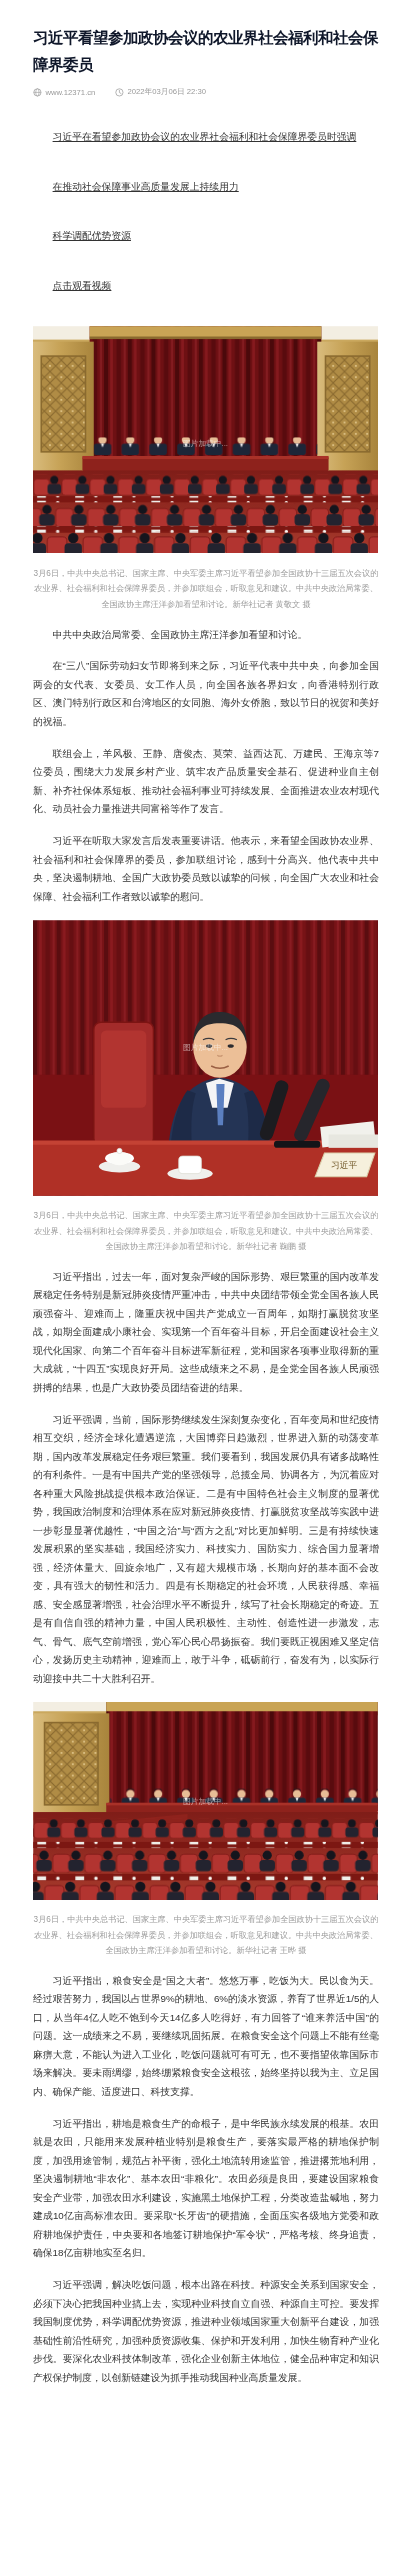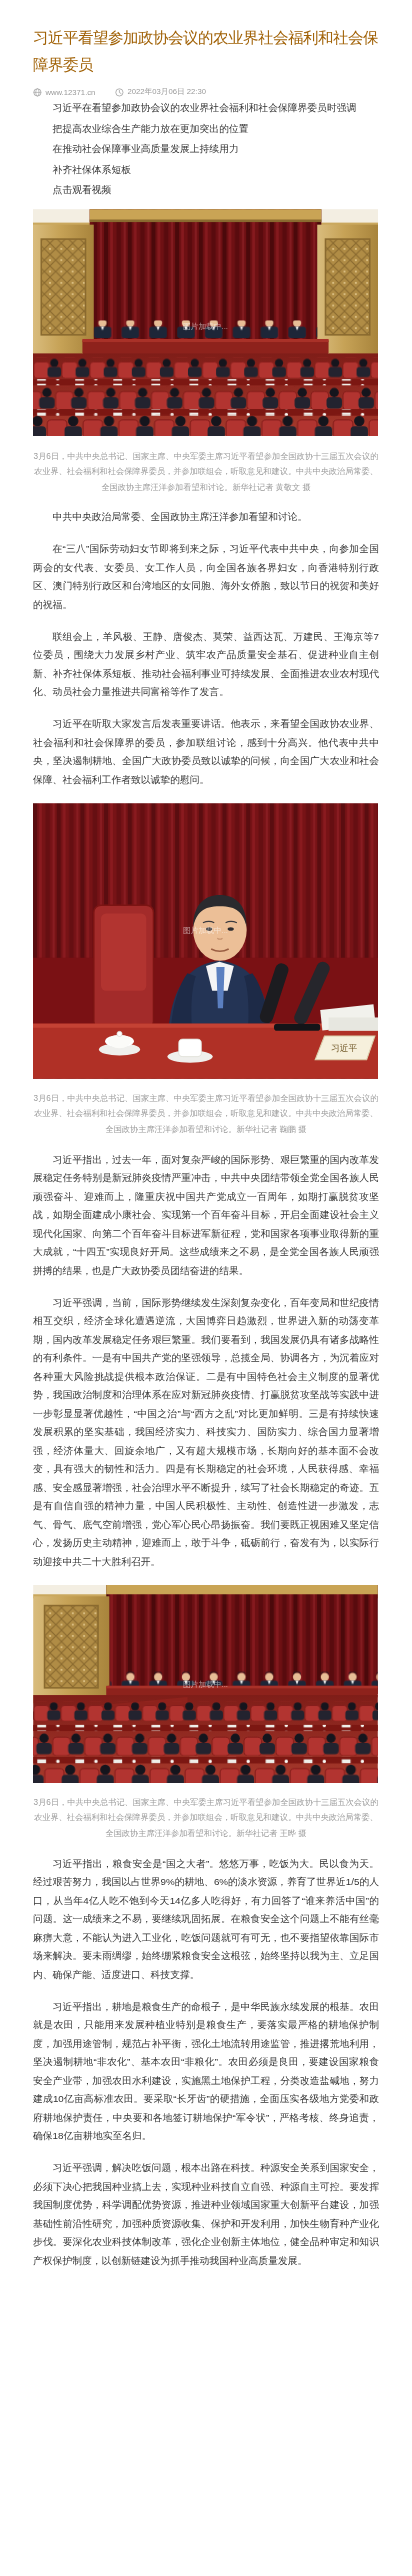--- a/index.html
+++ b/index.html
@@ -5,36 +5,36 @@
   html, body { margin:0; padding:0; }
   body {
     width:412px; height:3297px; overflow:hidden;
     background:#ffffff;
     font-family:"Liberation Sans", sans-serif;
     -webkit-font-smoothing:antialiased;
   }
   .article { padding:24px 33px 0 33px; }
   h1.title {
     margin:0 0 9.3px 0;
-    font-size:15.5px; line-height:27px; font-weight:400;
-    letter-spacing:-0.5px; color:#a16207;
+    font-size:15.5px; line-height:27px; font-weight:700;
+    letter-spacing:-0.5px; color:#0f172a;
   }
   .meta-row {
     display:flex; align-items:flex-end; gap:19.6px;
     margin:6.2px 0 2.1px 0;
     color:#9a9a9a; font-size:7.7px;
   }
   .meta-item { display:flex; align-items:center; gap:3.6px; }
   .meta-item svg { display:block; }
   p.intro-para, p.body-para {
     margin:13.4px 0;
     font-size:9.8px; line-height:18.5px; color:#333333;
     text-indent:2em; text-align:justify;
   }
-  p.intro-para { margin:2px 0; }
+  p.intro-para { margin:31px 0;text-decoration:underline; }
   figure.photo-fig { margin:9.3px 0 13.4px 0; }
   figure.photo-fig svg.ph { display:block; }
   figcaption.photo-caption {
     margin-top:12.4px;
     font-size:8.2px; line-height:15.5px; color:#9b9b9b;
     text-align:center; text-indent:0;
   }
   .wm { font-size:15px; fill:#ffffff; opacity:.55; }
   .defs-holder { position:absolute; width:0; height:0; overflow:hidden; }
 </style>
@@ -105,23 +105,22 @@
         <svg width="8.8" height="8.8" viewBox="0 0 17 17">
           <circle cx="8.5" cy="8.5" r="7" fill="none" stroke="#9a9a9a" stroke-width="1.4"></circle>
           <path d="M8.5 4.5 L8.5 8.8 L11.6 10.6" fill="none" stroke="#9a9a9a" stroke-width="1.4" stroke-linecap="round"></path>
         </svg>
       </span>
       <span>2022年03月06日 22:30</span>
     </span>
   </div>
 
   <p class="intro-para">习近平在看望参加政协会议的农业界社会福利和社会保障界委员时强调</p>
-  <p class="intro-para">把提高农业综合生产能力放在更加突出的位置</p>
   <p class="intro-para">在推动社会保障事业高质量发展上持续用力</p>
-  <p class="intro-para">补齐社保体系短板</p>
+  <p class="intro-para">科学调配优势资源</p>
   <p class="intro-para">点击观看视频</p>
 
 
   <figure class="photo-fig">
     <svg class="ph" width="345" height="227" viewBox="0 0 670 440">
       <rect x="0" y="0" width="670" height="34" fill="#f3eee2"></rect>
       <rect x="0" y="26" width="670" height="10" fill="#caa85e"></rect>
       <rect x="110" y="0" width="450" height="286" fill="url(#drape)"></rect>
       <rect x="110" y="0" width="450" height="22" fill="#c9a455"></rect>
       <rect x="110" y="20" width="450" height="5" fill="#8a6a2f"></rect>

